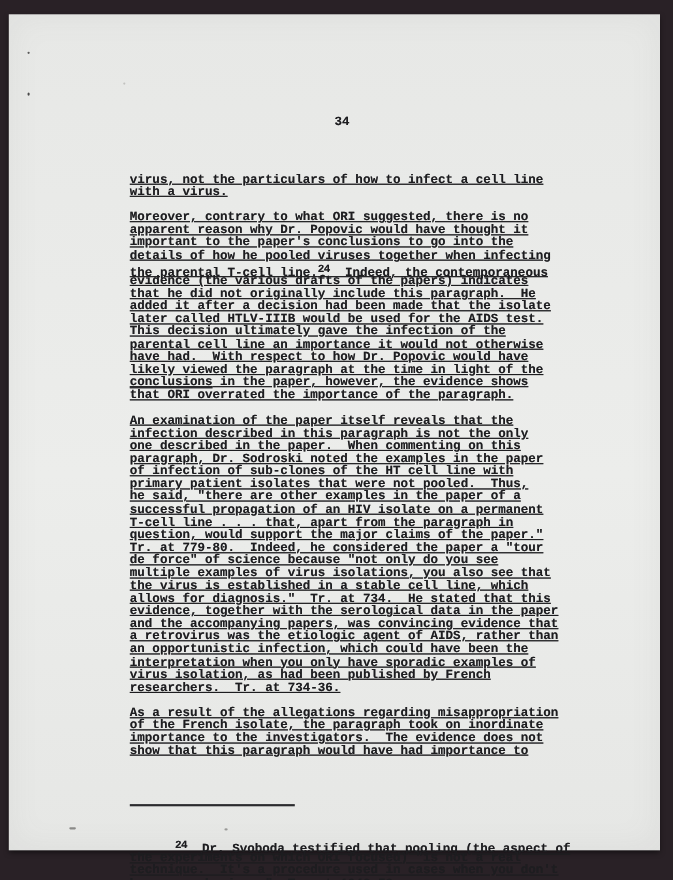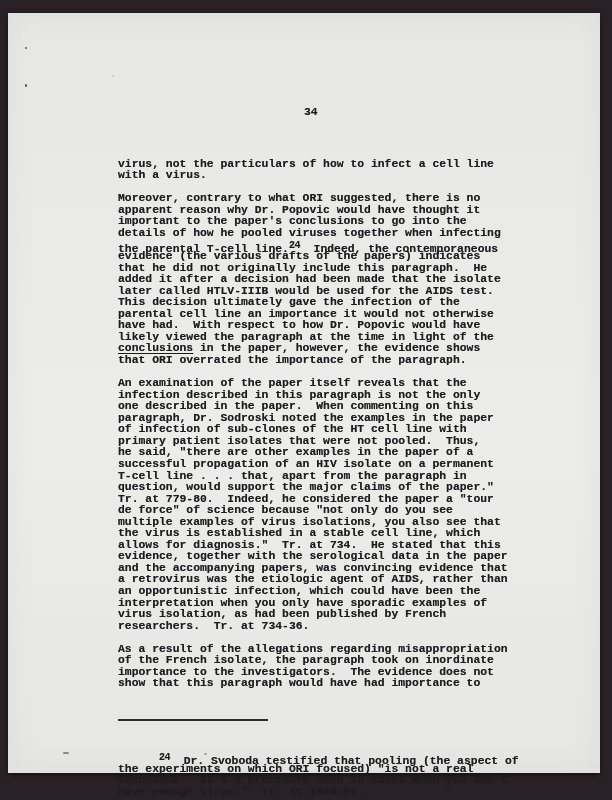--- a/index.html
+++ b/index.html
@@ -37,24 +37,25 @@
     text-shadow: 0 0 0.5px rgba(30,30,32,0.6);
   }
   .page-num {
     padding-left: 186px;
     margin-bottom: 17px;
   }
   .para {
     margin-bottom: 11.55px;
   }
   .para:last-child {
-    margin-bottom: 0;
+    margin-bottom: 12px;
   }
   .line {
     height: 11.55px;
+    text-decoration: underline;
   }
   .sup {
     font-size: 10px;
     vertical-align: 3.5px;
     letter-spacing: -0.5px;
   }
   .u {
     text-decoration: underline;
     text-underline-offset: 1.5px;
     margin-top: 24px;

